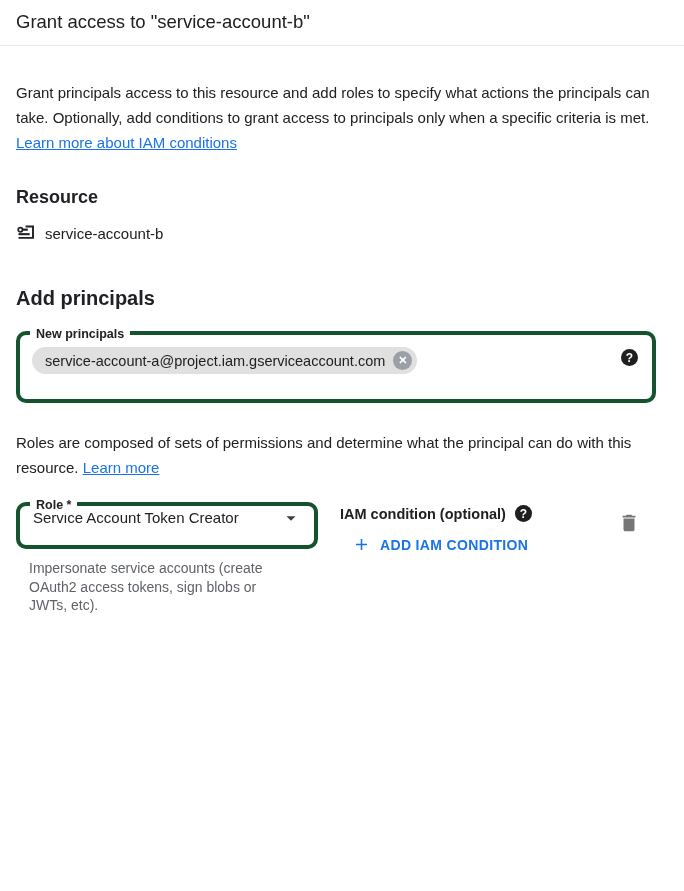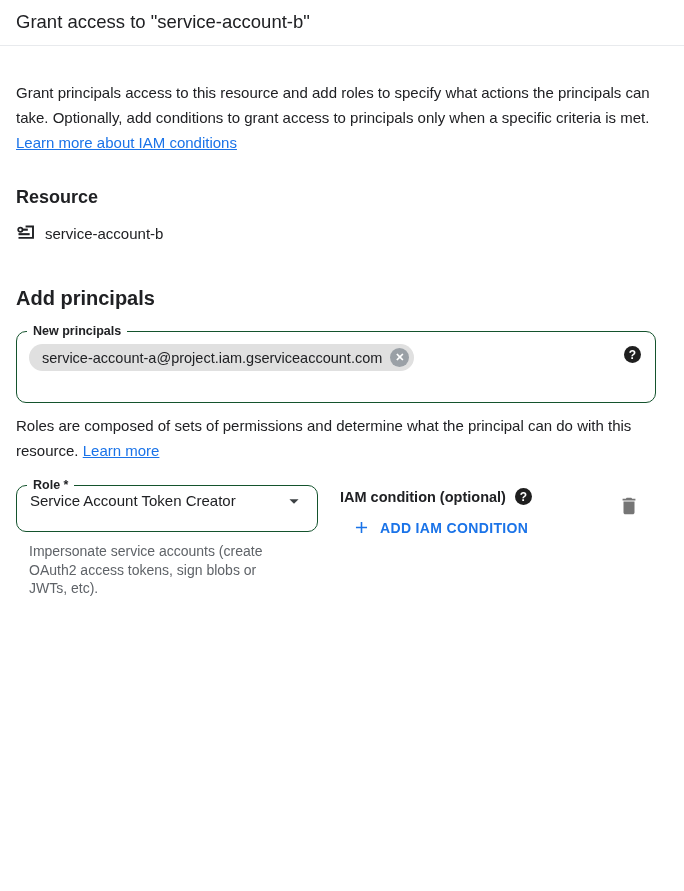--- a/index.html
+++ b/index.html
@@ -51,21 +51,21 @@
     align-items: center;
     gap: 9px;
     font-size: 15px;
     line-height: 22px;
   }
   .sa-icon { display: inline-flex; width: 20px; height: 20px; }
   .heading-principals { margin-top: 40px; }
   .text-principals { margin-top: 12px; }
   .field {
     position: relative;
-    border: 1px solid #14532d;
+    border: 4px solid #14532d;
     border-radius: 10px;
     background: #fff;
   }
   .field-label {
     position: absolute;
     top: -9px;
     left: 10px;
     background: #fff;
     padding: 0 6px;
     font-size: 12.5px;
@@ -113,21 +113,21 @@
     font-size: 12px;
     font-weight: 700;
     display: inline-flex;
     align-items: center;
     justify-content: center;
     cursor: pointer;
     flex: none;
   }
   .field-help { position: absolute; top: 14px; right: 14px; }
   .heading-roles { margin-top: 42px; }
-  .text-roles { margin-top: 10px; }
+  .text-roles { margin-top: 27px; }
   .role-row { margin-top: 22px; display: flex; align-items: flex-start; }
   .role-col { width: 302px; flex: none; }
   .role-field {
     height: 47px;
     display: flex;
     align-items: center;
     justify-content: space-between;
     padding: 0 12px 16px 13px;
     cursor: pointer;
   }

